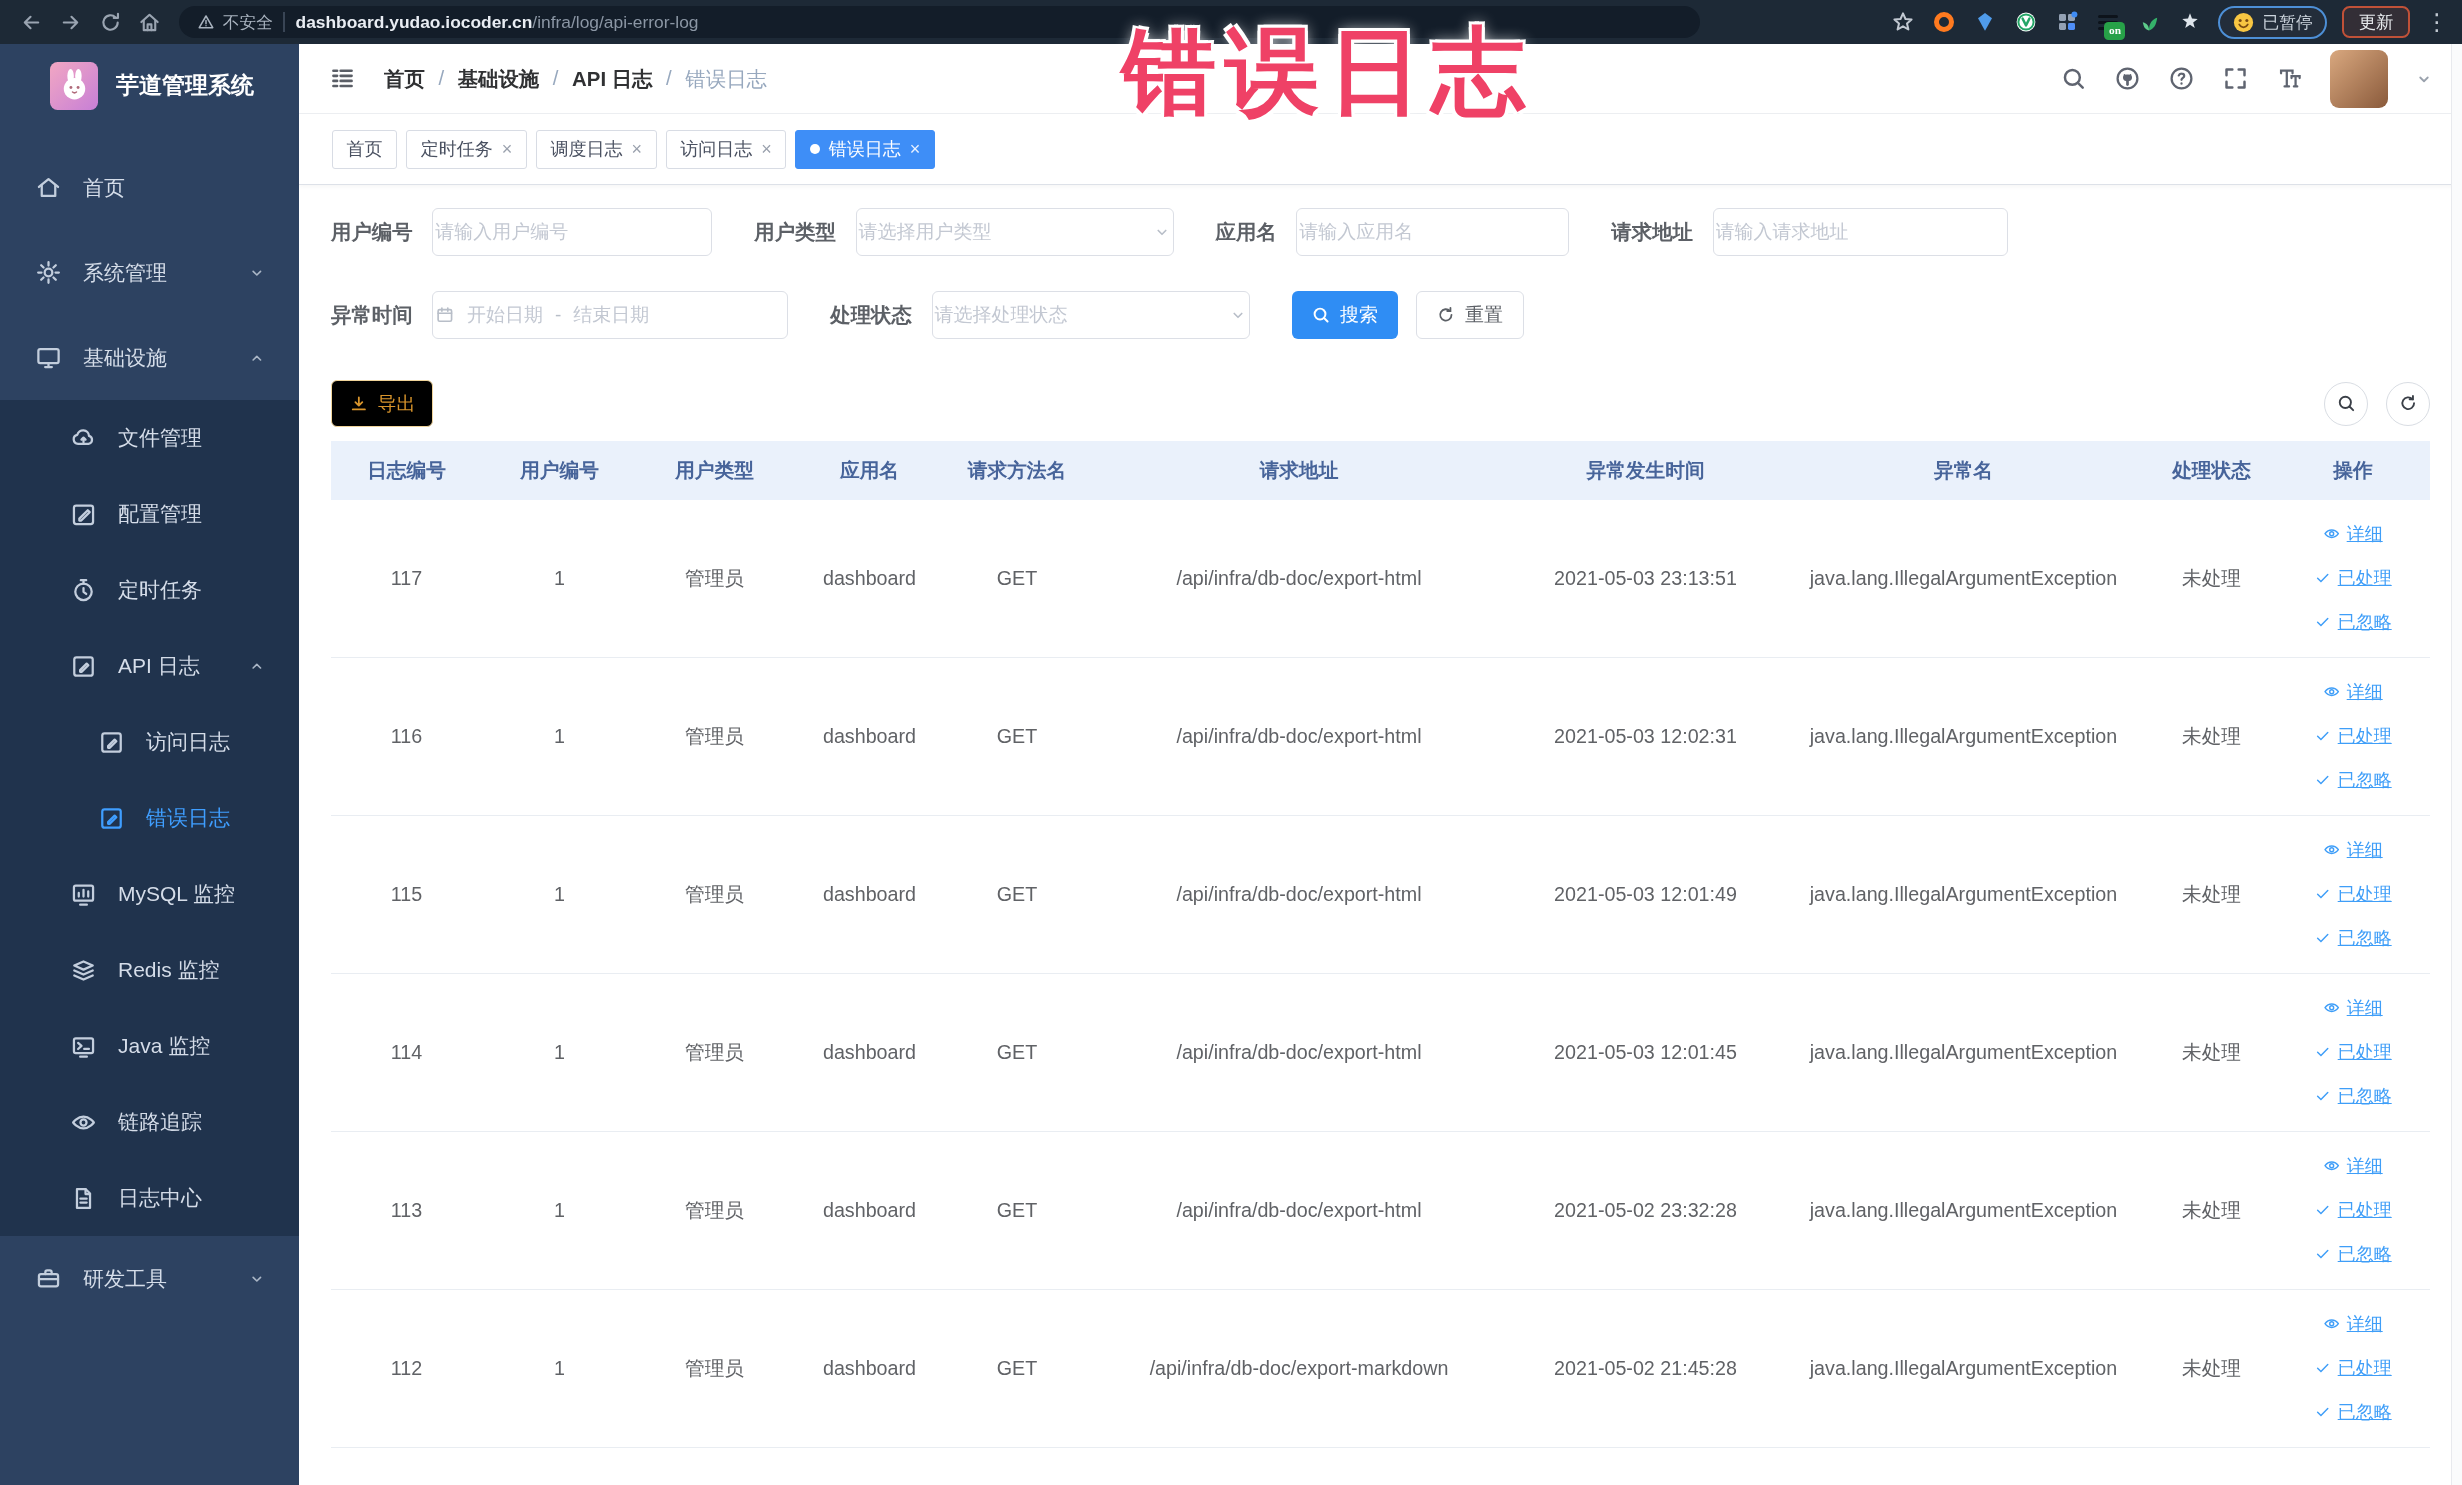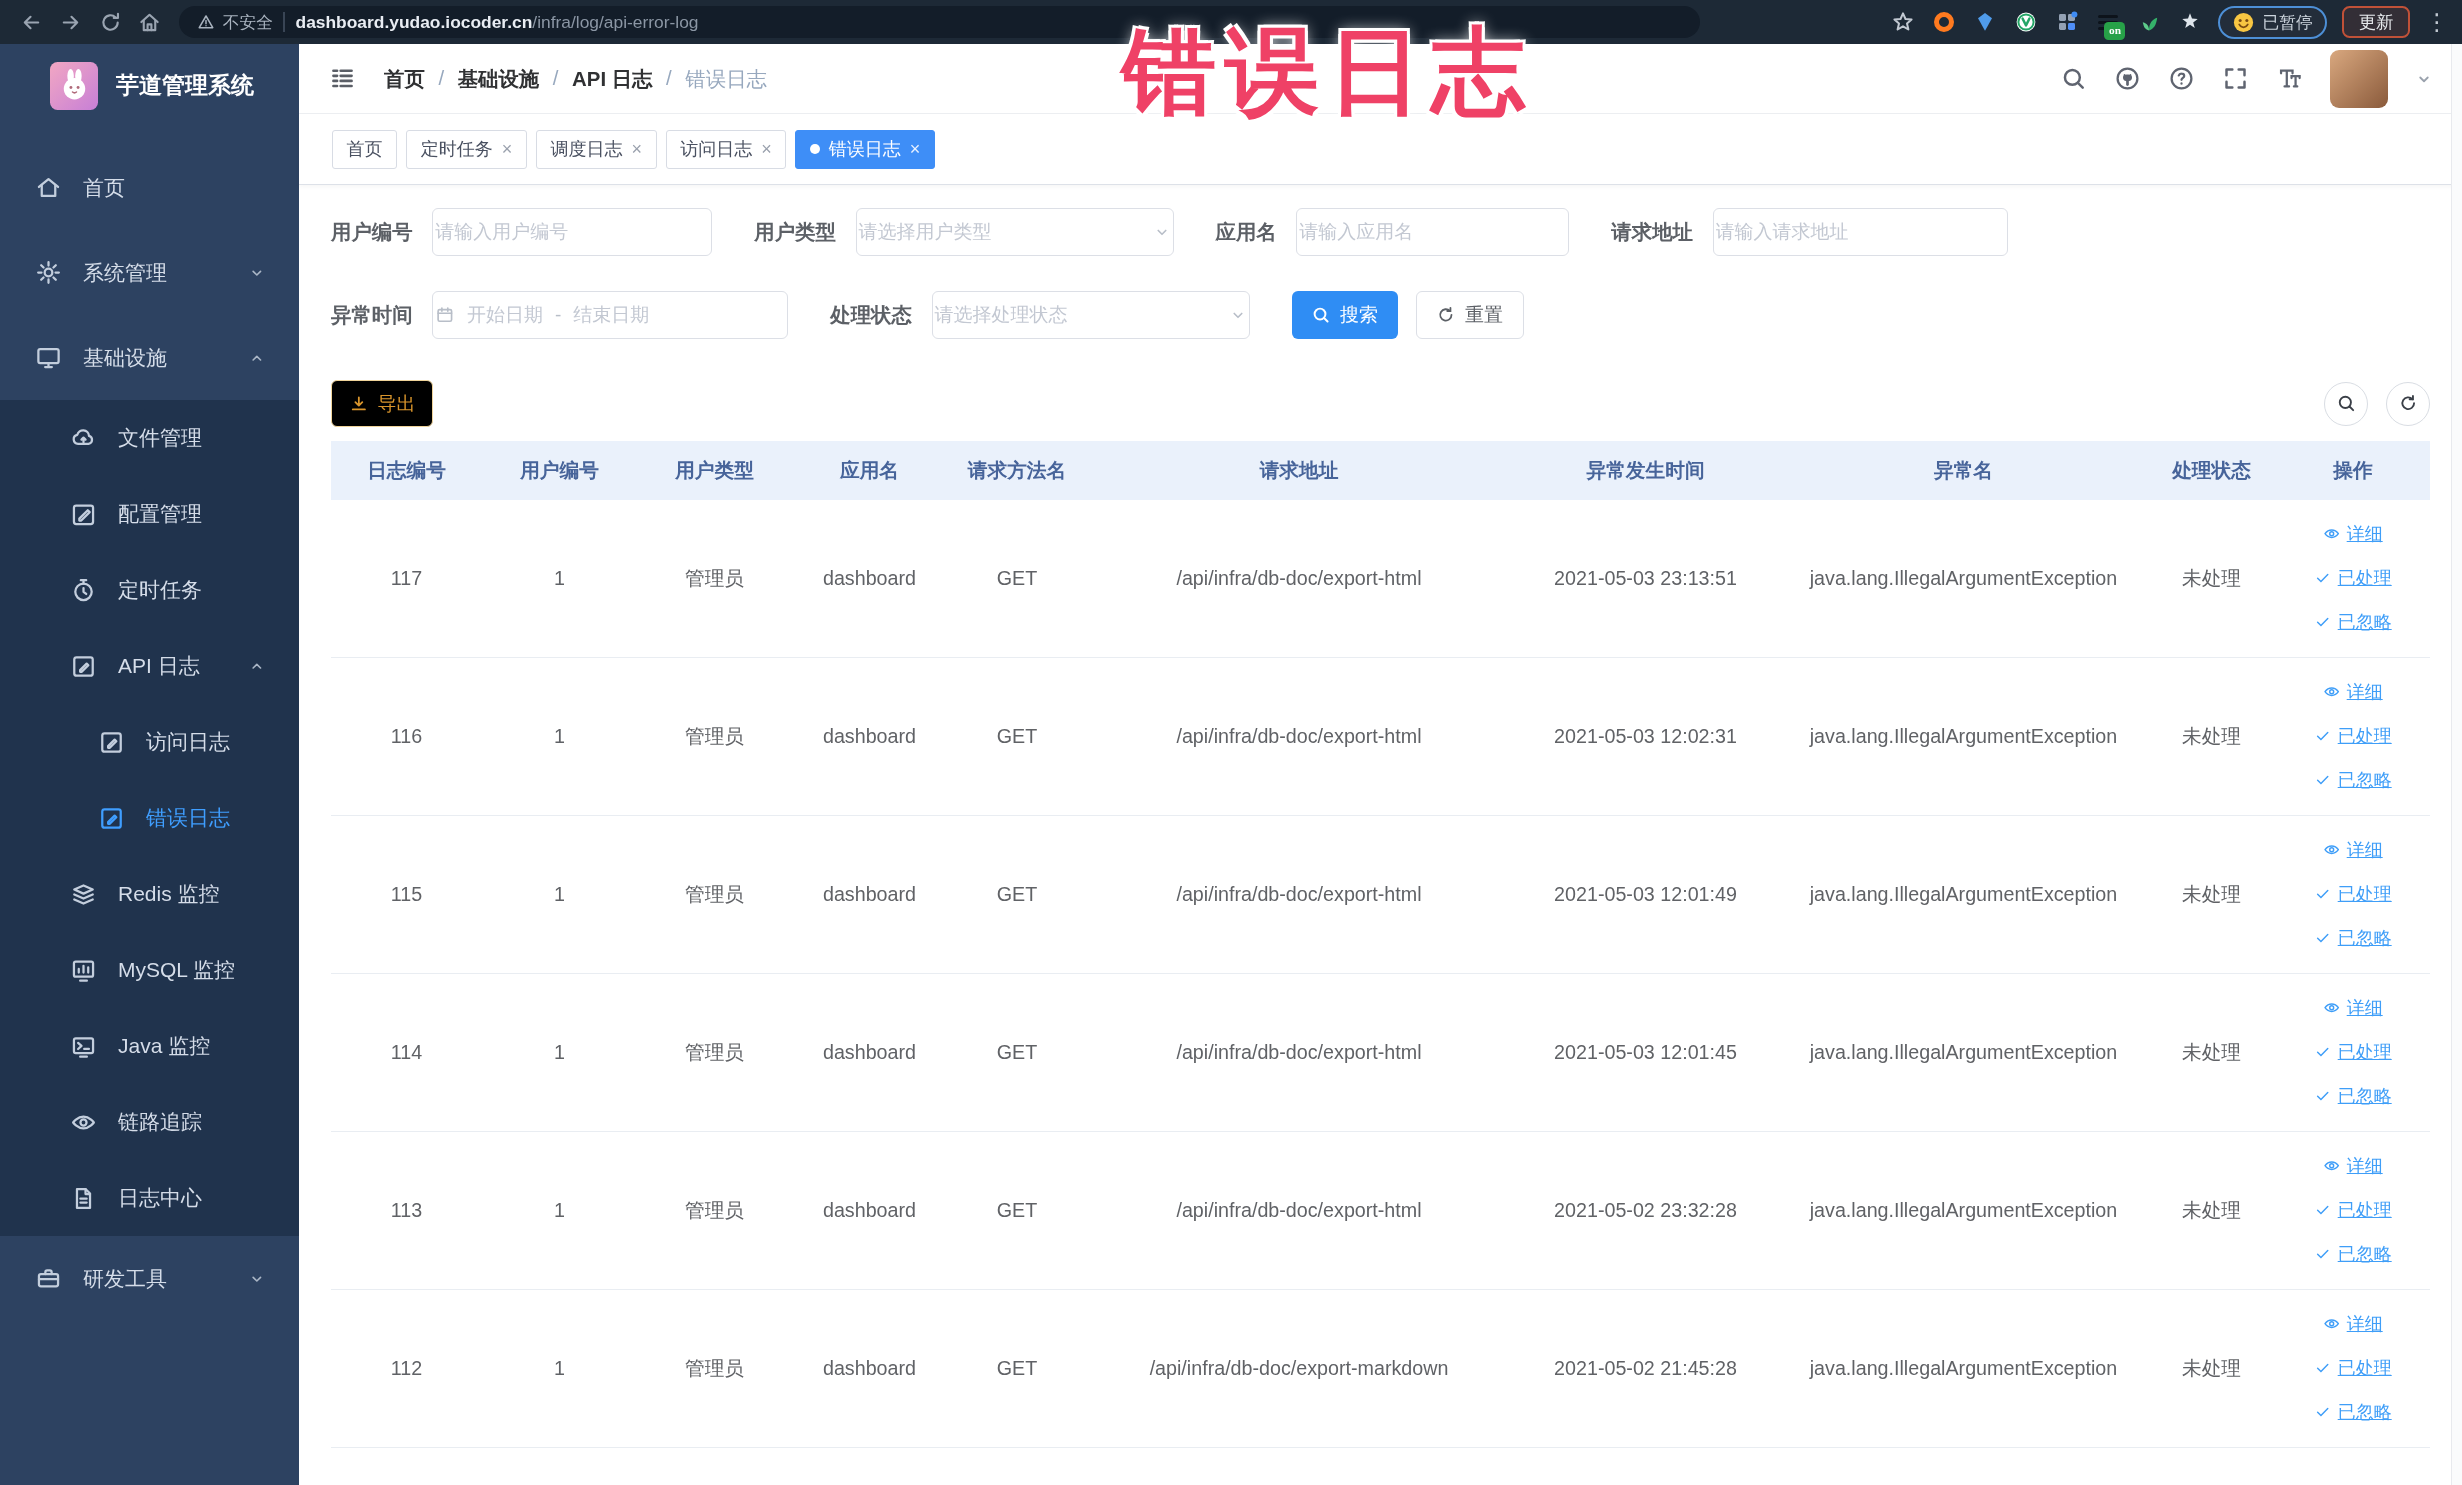--- a/index.html
+++ b/index.html
@@ -327,34 +327,34 @@
             <svg viewBox="0 0 24 24" fill="none" stroke="currentColor" stroke-width="2" stroke-linecap="round" stroke-linejoin="round">
               <rect x="3.8" y="3.8" width="16.4" height="16.4" rx="2"></rect>
               <path d="M9 15.2 14.8 9.4l1.5 1.5-5.8 5.8H9z"></path>
             </svg>
           </span>
           <span>错误日志</span>
         </div>
         <div class="menu-item lvl2 in-group">
           <span class="mi">
             <svg viewBox="0 0 24 24" fill="none" stroke="currentColor" stroke-width="2" stroke-linecap="round" stroke-linejoin="round">
+              <rect x="3.5" y="4" width="17" height="13.5" rx="1.6"></rect>
+              <path d="M7.8 13.8v-3.2M12 13.8V7.8M16.2 13.8v-4.6M9 21h6"></path>
+            </svg>
+          </span>
+          <span>MySQL 监控</span>
+        </div>
+        <div class="menu-item lvl2 in-group">
+          <span class="mi">
+            <svg viewBox="0 0 24 24" fill="none" stroke="currentColor" stroke-width="2" stroke-linecap="round" stroke-linejoin="round">
               <path d="M3.8 7.6 12 4l8.2 3.6L12 11.2z"></path>
               <path d="M3.8 12 12 15.6 20.2 12M3.8 16.4 12 20l8.2-3.6"></path>
             </svg>
           </span>
           <span>Redis 监控</span>
-        </div>
-        <div class="menu-item lvl2 in-group">
-          <span class="mi">
-            <svg viewBox="0 0 24 24" fill="none" stroke="currentColor" stroke-width="2" stroke-linecap="round" stroke-linejoin="round">
-              <rect x="3.5" y="4" width="17" height="13.5" rx="1.6"></rect>
-              <path d="M7.8 13.8v-3.2M12 13.8V7.8M16.2 13.8v-4.6M9 21h6"></path>
-            </svg>
-          </span>
-          <span>MySQL 监控</span>
         </div>
         <div class="menu-item lvl2 in-group">
           <span class="mi">
             <svg viewBox="0 0 24 24" fill="none" stroke="currentColor" stroke-width="2" stroke-linecap="round" stroke-linejoin="round">
               <rect x="3.5" y="4.8" width="17" height="13" rx="1.6"></rect>
               <path d="M7.2 8.8l3 2.7-3 2.7M12.6 14.2h4.2M9 21h6"></path>
             </svg>
           </span>
           <span>Java 监控</span>
         </div>

